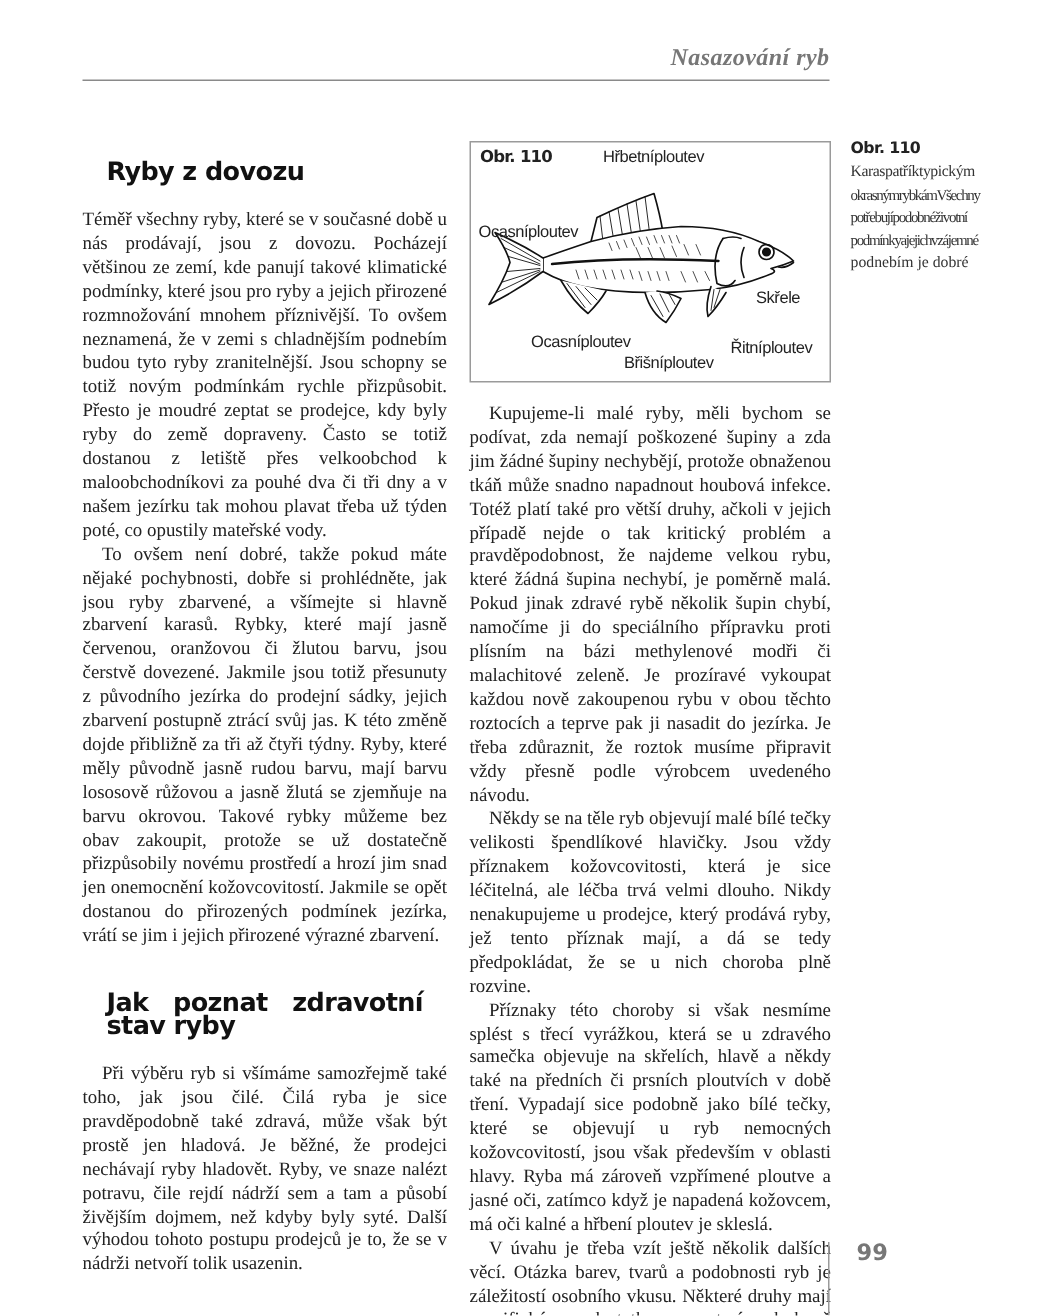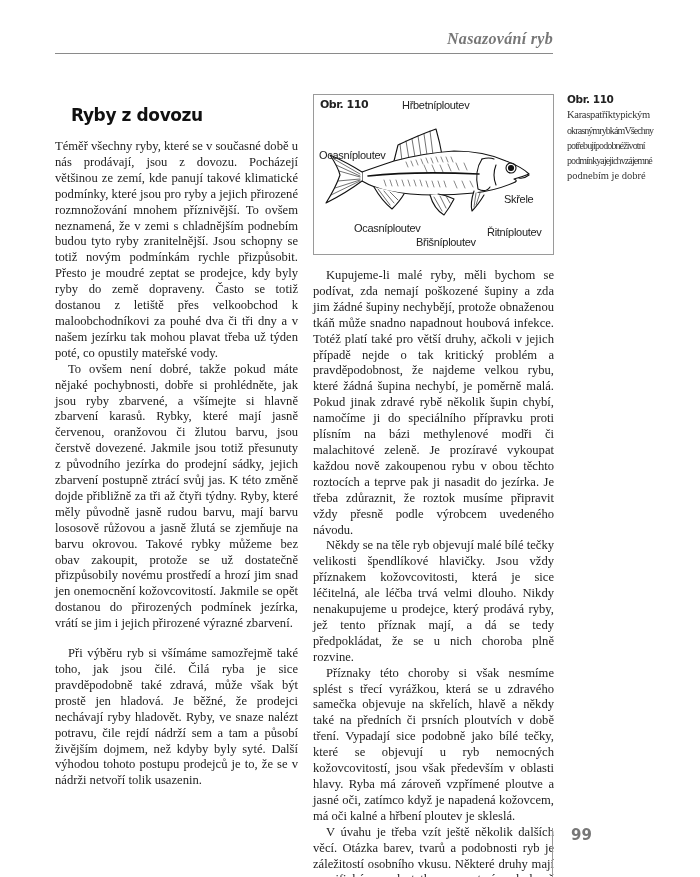--- a/index.html
+++ b/index.html
@@ -42,20 +42,21 @@
 <body>
 
 <div class="running-head">Nasazování ryb</div>
 <div class="head-rule"></div>
 
 <div class="col col-left">
   <h3 class="subhead">Ryby z dovozu</h3>
   <p>Téměř všechny ryby, které se v současné době u nás prodávají, jsou z dovozu. Pocházejí většinou ze zemí, kde panují takové klimatické podmínky, které jsou pro ryby a jejich přirozené rozmnožování mnohem příznivější. To ovšem neznamená, že v zemi s chladnějším podnebím budou tyto ryby zranitelnější. Jsou schopny se totiž novým podmínkám rychle přizpůsobit. Přesto je moudré zeptat se prodejce, kdy byly ryby do země dopraveny. Často se totiž dostanou z letiště přes velkoobchod k maloobchodníkovi za pouhé dva či tři dny a v našem jezírku tak mohou plavat třeba už týden poté, co opustily mateřské vody.</p>
   <p class="indent">To ovšem není dobré, takže pokud máte nějaké pochybnosti, dobře si prohlédněte, jak jsou ryby zbarvené, a všímejte si hlavně zbarvení karasů. Rybky, které mají jasně červenou, oranžovou či žlutou barvu, jsou čerstvě dovezené. Jakmile jsou totiž přesunuty z původního jezírka do prodejní sádky, jejich zbarvení postupně ztrácí svůj jas. K této změně dojde přibližně za tři až čtyři týdny. Ryby, které měly původně jasně rudou barvu, mají barvu lososově růžovou a jasně žlutá se zjemňuje na barvu okrovou. Takové rybky můžeme bez obav zakoupit, protože se už dostatečně přizpůsobily novému prostředí a hrozí jim snad jen onemocnění kožovcovitostí. Jakmile se opět dostanou do přirozených podmínek jezírka, vrátí se jim i jejich přirozené výrazné zbarvení.</p>
   <div class="gap"></div>
+  <h3 class="subhead">Jak poznat zdravotní stav ryby</h3>
   <p class="indent">Při výběru ryb si všímáme samozřejmě také toho, jak jsou čilé. Čilá ryba je sice pravděpodobně také zdravá, může však být prostě jen hladová. Je běžné, že prodejci nechávají ryby hladovět. Ryby, ve snaze nalézt potravu, čile rejdí nádrží sem a tam a působí živějším dojmem, než kdyby byly syté. Další výhodou tohoto postupu prodejců je to, že se v nádrži netvoří tolik usazenin.</p>
 </div>
 
 <div class="figure">
   <svg class="fish" width="239" height="159" viewBox="0 0 239 159">
     <g fill="none" stroke="#111" stroke-width="1.1" stroke-linejoin="round" stroke-linecap="round">
 
       <path d="M80 66 L84 50 Q105 40 122 34 Q126 48 128 60" fill="#fff"></path>
       <g stroke-width="0.6">
         <line x1="86" y1="49" x2="88" y2="66"></line>

